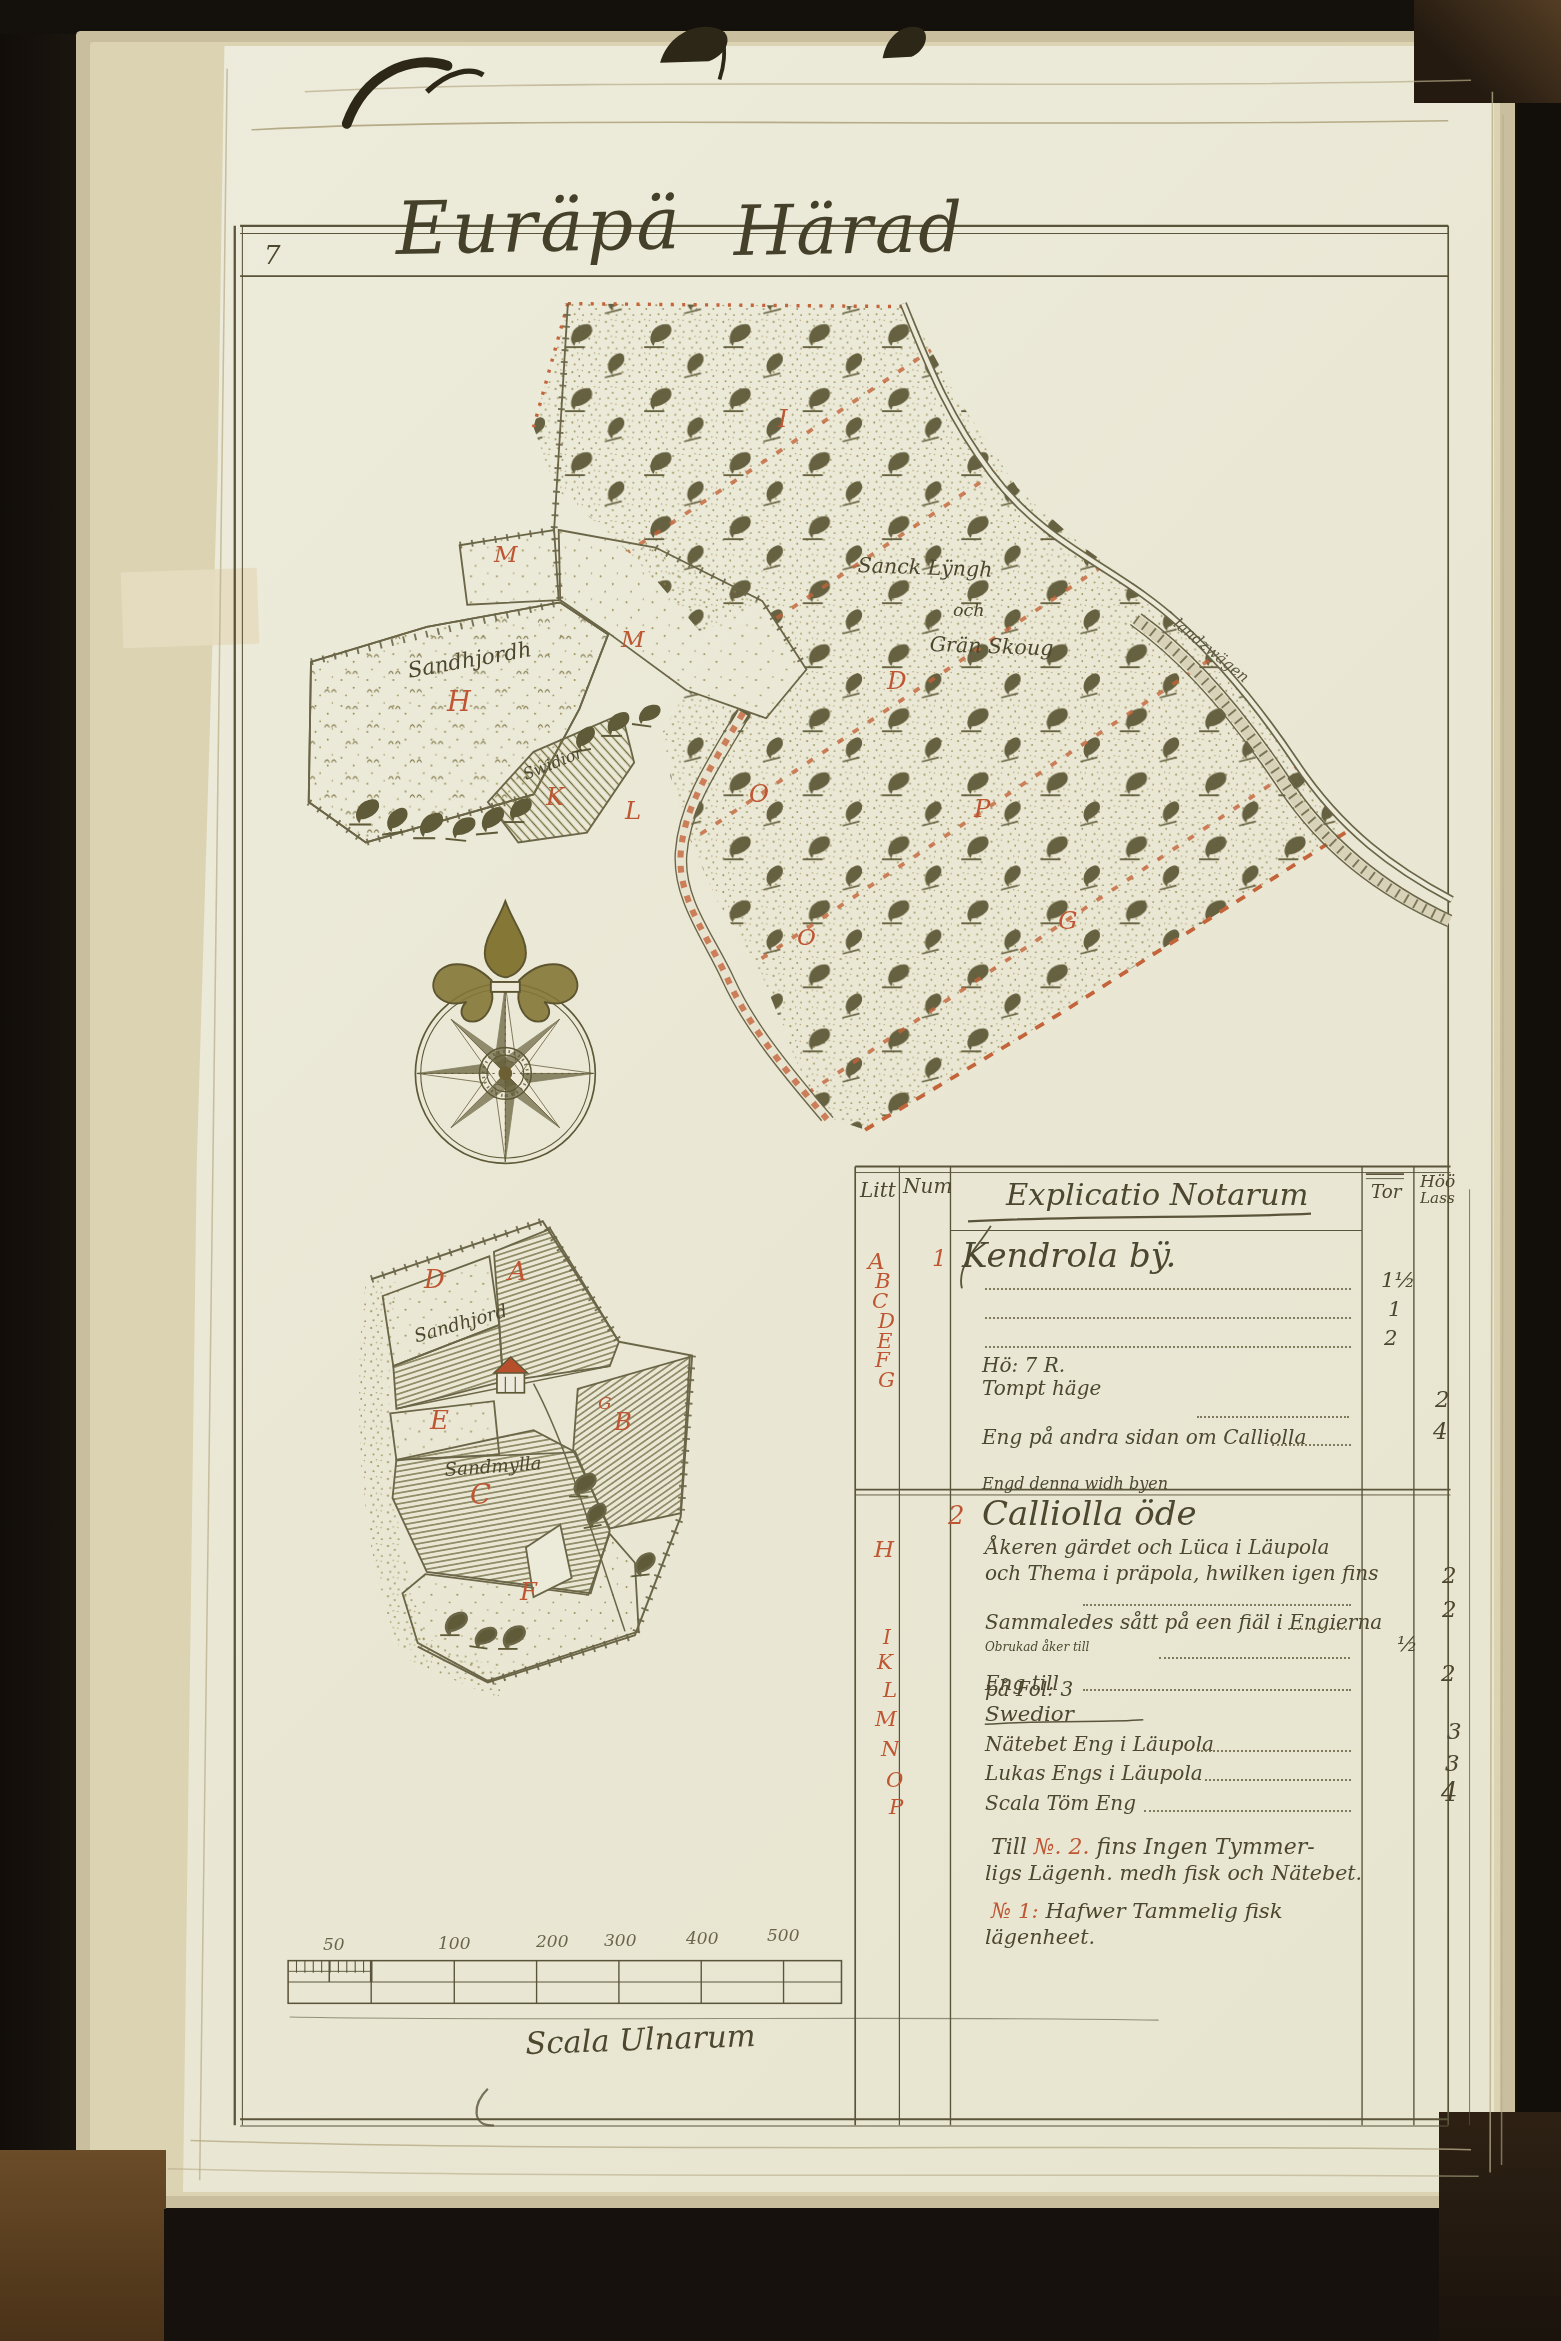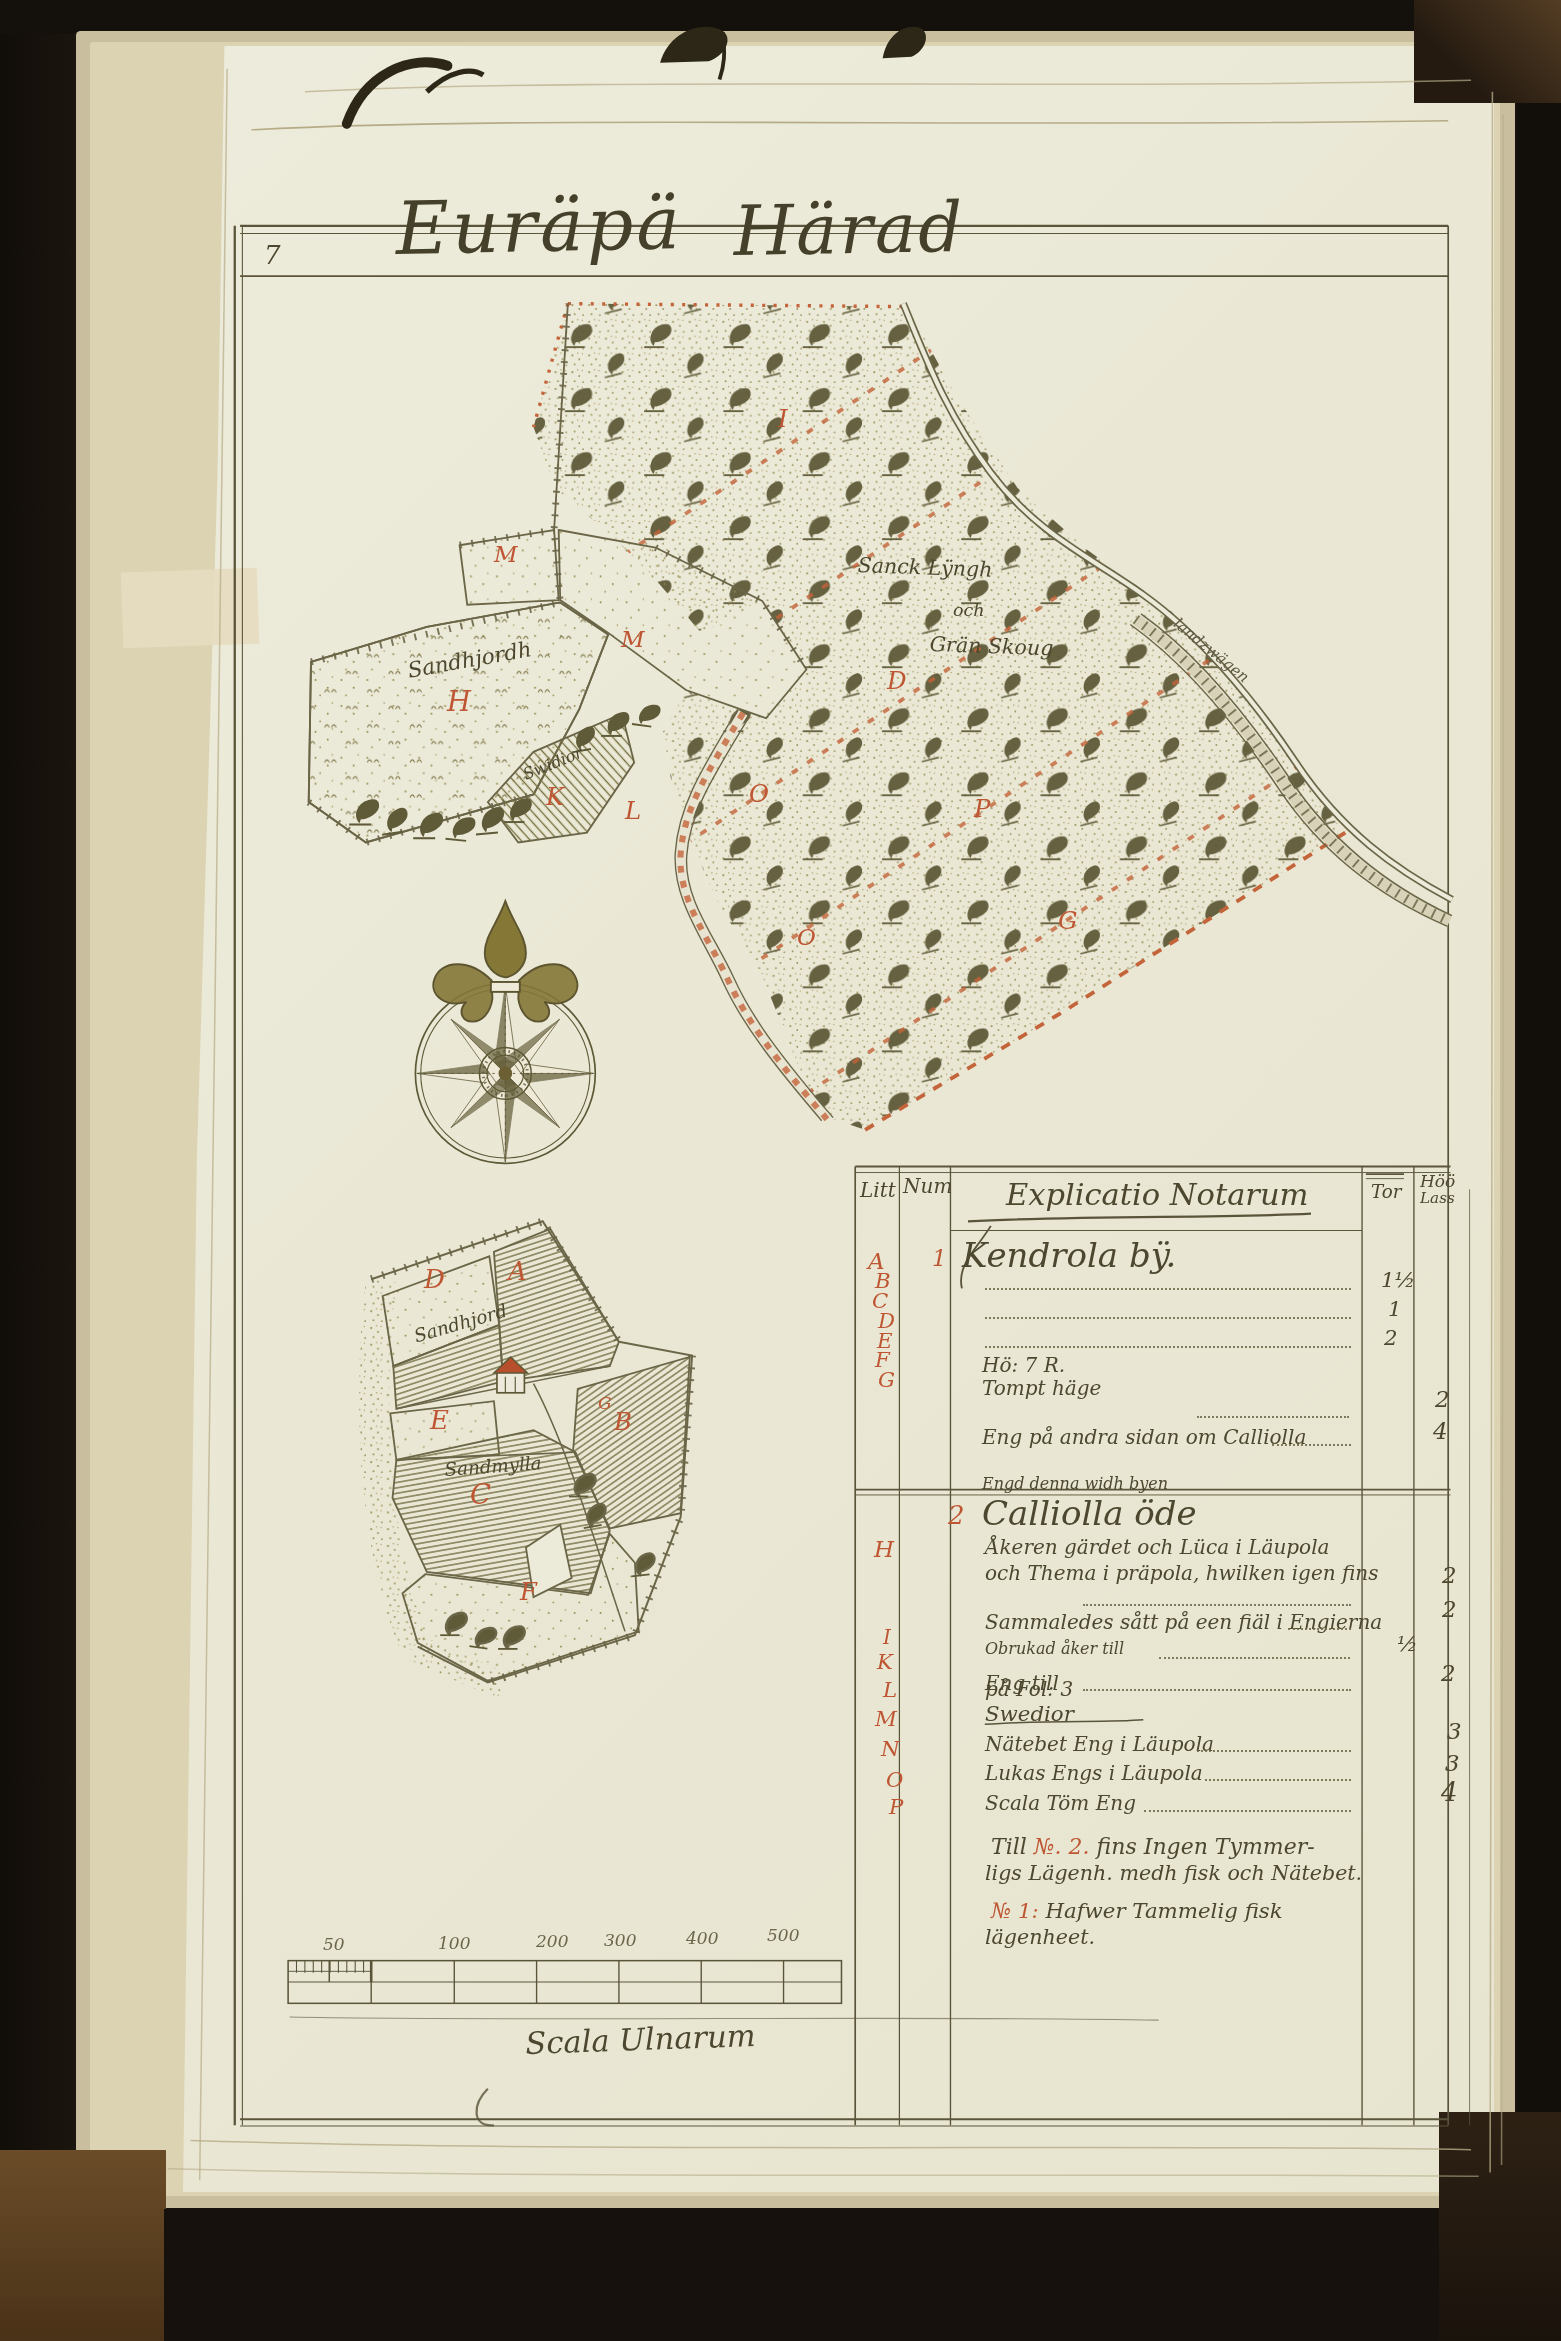--- a/index.html
+++ b/index.html
@@ -361,21 +361,21 @@
   <span class="t red" style="left:889px;top:1796px;font-size:21.3px;">P</span>
 
   <span class="t" style="left:985px;top:1537px;font-size:20px;">Åkeren gärdet och Lüca i Läupola</span>
   <span class="t" style="left:985px;top:1563px;font-size:20px;">och Thema i präpola, hwilken igen fins</span>
   <span class="t" style="left:985px;top:1679px;font-size:20px;">på Fol: 3</span>
   <div class="dots" style="left:1083px;top:1604px;width:268px;"></div>
   <span class="t" style="left:1442px;top:1564px;font-size:23px;">2</span>
   <span class="t" style="left:985px;top:1612px;font-size:20px;">Sammaledes sått på een fiäl i Engierna</span>
   <div class="dots" style="left:1288px;top:1628px;width:63px;"></div>
   <span class="t" style="left:1442px;top:1598px;font-size:23px;">2</span>
-  <span class="t" style="left:985px;top:1641px;font-size:16px;">Obrukad åker till</span>
+  <span class="t" style="left:985px;top:1641px;font-size:12px;">Obrukad åker till</span>
   <div class="dots" style="left:1159px;top:1657px;width:191px;"></div>
   <span class="t" style="left:1397px;top:1633px;font-size:21.3px;">½</span>
   <span class="t" style="left:985px;top:1673px;font-size:20px;">Eng till</span>
   <div class="dots" style="left:1083px;top:1689px;width:268px;"></div>
   <span class="t" style="left:1441px;top:1662px;font-size:23px;">2</span>
   <span class="t" style="left:985px;top:1703px;font-size:21.3px;">Swedior</span>
   <span class="t" style="left:985px;top:1734px;font-size:20px;">Nätebet Eng i Läupola</span>
   <div class="dots" style="left:1197px;top:1750px;width:154px;"></div>
   <span class="t" style="left:1447px;top:1720px;font-size:23px;">3</span>
   <span class="t" style="left:985px;top:1763px;font-size:20px;">Lukas Engs i Läupola</span>

